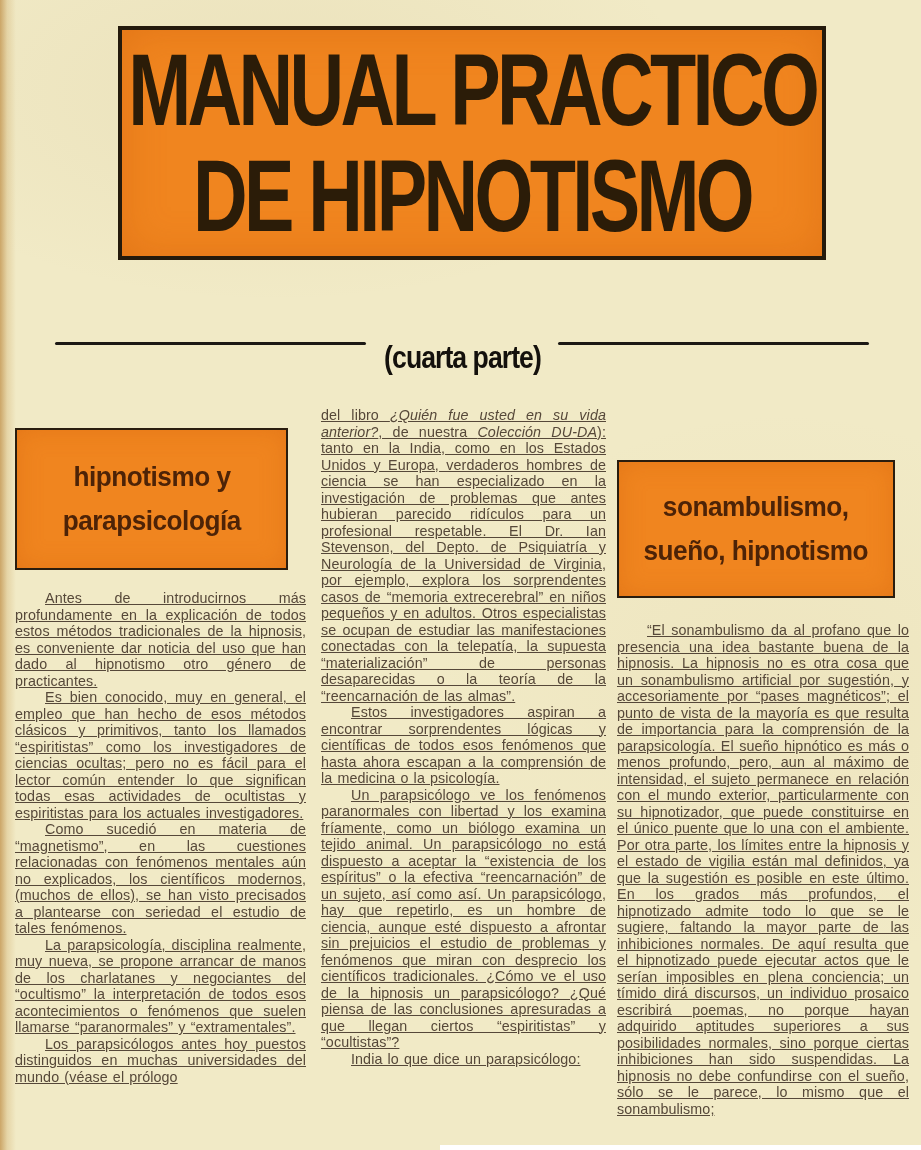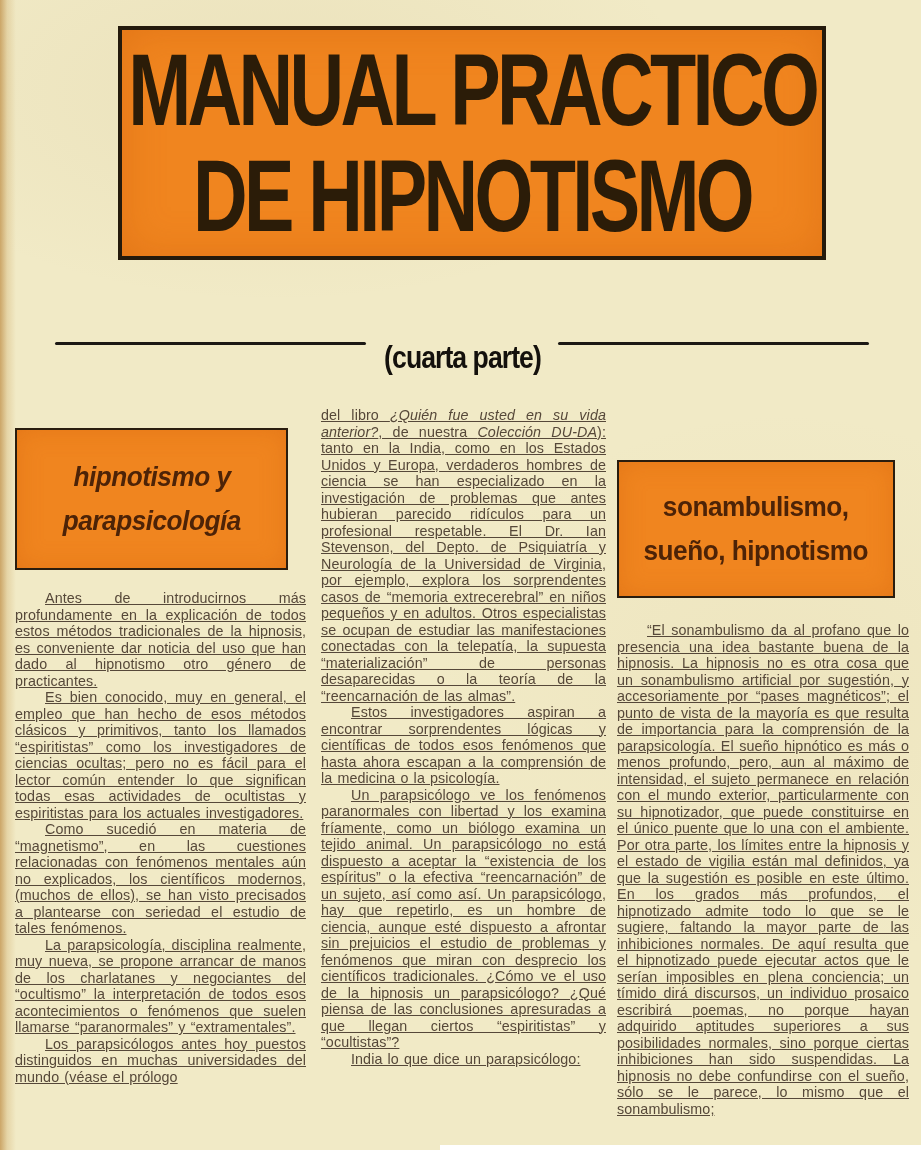--- a/index.html
+++ b/index.html
@@ -61,21 +61,21 @@
   .head-box .hline{
     font-weight:700;font-size:27px;letter-spacing:-0.5px;color:#4d2307;
     line-height:1.0;transform:scale(0.97,1.05);white-space:nowrap;
   }
   .head-box .hline + .hline{margin-top:17px;}
   
   .col{position:absolute;color:#564839;}
   .col1{left:15px;top:428px;width:291px;}
   .col2{left:321px;top:407px;width:285px;}
   .col3{left:617px;top:428px;width:292px;}
-  .col1 .head-box{width:269px;height:138px;margin-bottom:20px;font-style:italic;}
+  .col1 .head-box{width:269px;height:138px;margin-bottom:20px;}
   .col3 .head-box{width:274px;height:134px;margin-bottom:24px;margin-top:32px;}
   .col p{
     margin:0;
     font-size:14.3px;
     line-height:16.5px;
     text-align:justify;
     word-spacing:1px;
     letter-spacing:0.1px;
     text-decoration:underline;
   }

